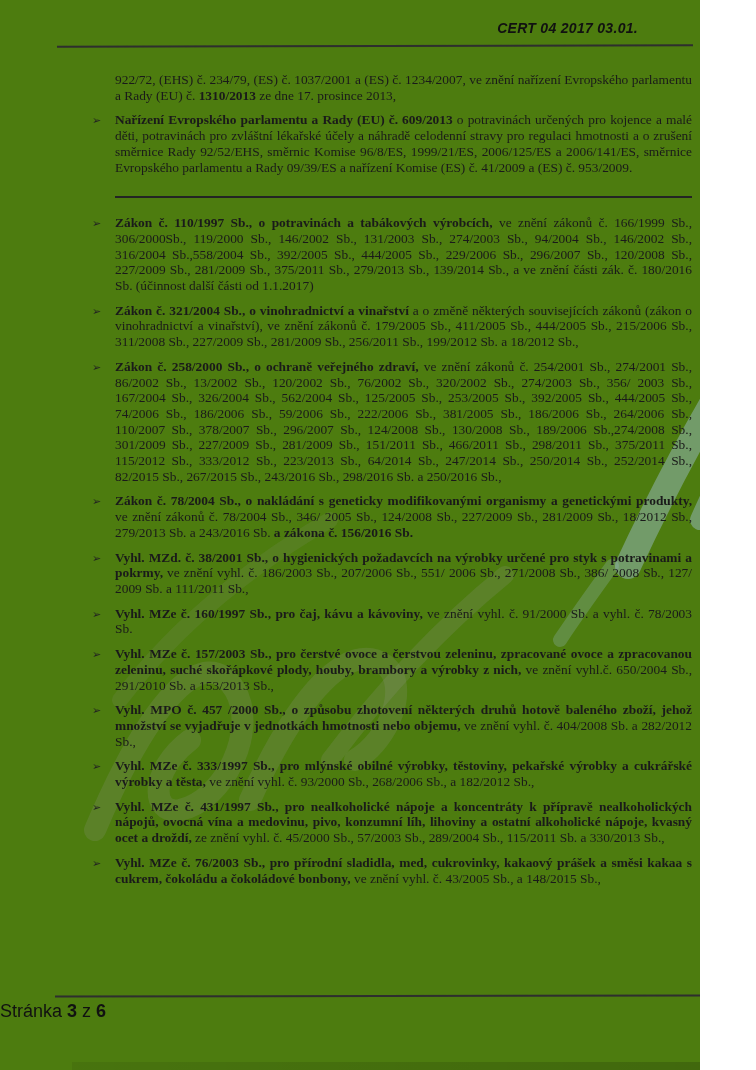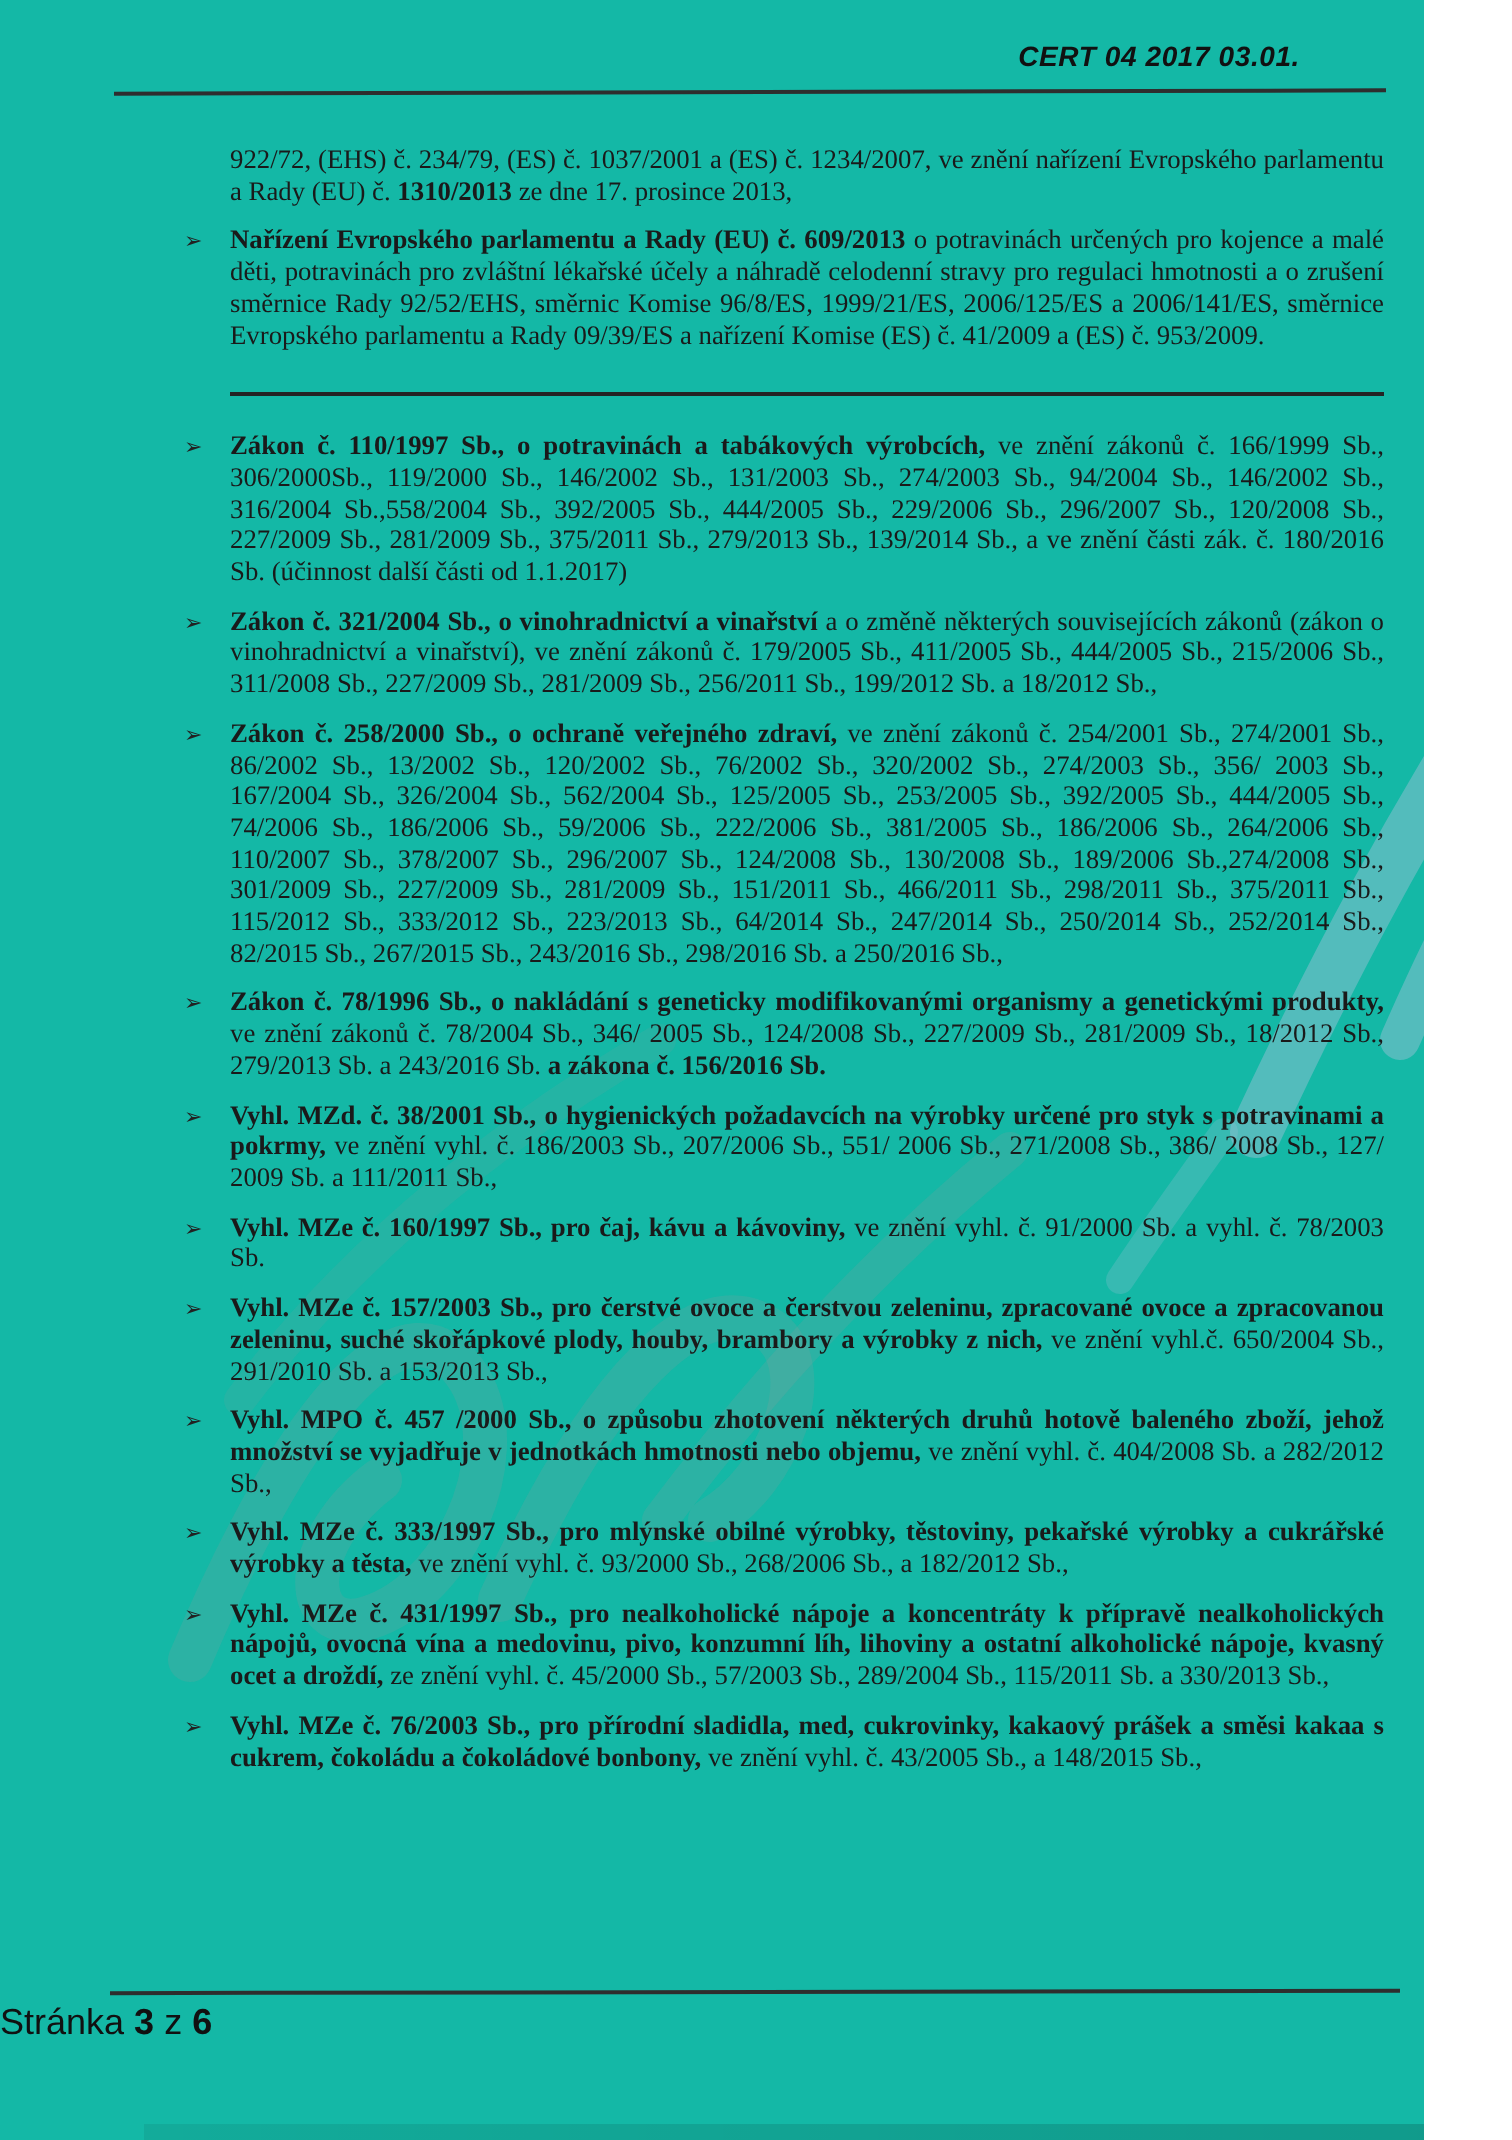--- a/index.html
+++ b/index.html
@@ -1,23 +1,22 @@
 <!DOCTYPE html>
 <html><head>
 <meta charset="utf-8">
 <style>
   html,body{margin:0;padding:0;background:#ffffff;}
   .page{
     position:relative;
     width:700px;height:1070px;
-    background:#14b8a6;
+    background:#4d7c0f;
     overflow:hidden;
     font-family:"Liberation Serif", serif;
     color:#1a1a1a;
-    padding-left:12px;
   }
   
   .header-code{
     position:absolute;top:20px;right:62px;
     font-family:"Liberation Sans", sans-serif;
     font-style:italic;font-weight:700;
     font-size:14px;letter-spacing:.3px;color:#111;
   }
   .header-rule{
     position:absolute;top:45px;left:57px;width:636px;height:2px;
@@ -104,21 +103,21 @@
         <div class="item">
           <span class="bullet">➢</span>
           <p class="para"><b>Zákon č. 321/2004 Sb., o vinohradnictví a vinařství</b> a o změně některých souvisejících zákonů (zákon o vinohradnictví a vinařství), ve znění zákonů č. 179/2005 Sb., 411/2005 Sb., 444/2005 Sb., 215/2006 Sb., 311/2008 Sb., 227/2009 Sb., 281/2009 Sb., 256/2011 Sb., 199/2012 Sb. a 18/2012 Sb.,</p>
         </div>
         <div class="item">
           <span class="bullet">➢</span>
           <p class="para"><b>Zákon č. 258/2000 Sb., o ochraně veřejného zdraví,</b> ve znění zákonů č. 254/2001 Sb., 274/2001 Sb., 86/2002 Sb., 13/2002 Sb., 120/2002 Sb., 76/2002 Sb., 320/2002 Sb., 274/2003 Sb.,  356/ 2003 Sb., 167/2004 Sb., 326/2004 Sb.,  562/2004 Sb., 125/2005 Sb., 253/2005 Sb., 392/2005 Sb.,  444/2005 Sb., 74/2006 Sb., 186/2006 Sb., 59/2006 Sb., 222/2006 Sb., 381/2005 Sb., 186/2006 Sb., 264/2006 Sb., 110/2007 Sb., 378/2007 Sb.,  296/2007 Sb., 124/2008 Sb., 130/2008 Sb., 189/2006 Sb.,274/2008 Sb., 301/2009 Sb., 227/2009 Sb., 281/2009 Sb., 151/2011 Sb., 466/2011 Sb., 298/2011 Sb., 375/2011 Sb., 115/2012 Sb., 333/2012 Sb., 223/2013 Sb., 64/2014 Sb., 247/2014 Sb., 250/2014 Sb., 252/2014 Sb., 82/2015 Sb., 267/2015 Sb., 243/2016 Sb., 298/2016 Sb. a 250/2016 Sb.,</p>
         </div>
         <div class="item">
           <span class="bullet">➢</span>
-          <p class="para"><b>Zákon č. 78/1996 Sb., o nakládání s geneticky modifikovanými organismy a genetickými produkty,</b> ve znění zákonů č. 78/2004 Sb., 346/ 2005 Sb., 124/2008 Sb., 227/2009 Sb., 281/2009 Sb., 18/2012 Sb., 279/2013 Sb. a 243/2016 Sb. <b>a zákona č. 156/2016 Sb.</b></p>
+          <p class="para"><b>Zákon č. 78/2004 Sb., o nakládání s geneticky modifikovanými organismy a genetickými produkty,</b> ve znění zákonů č. 78/2004 Sb., 346/ 2005 Sb., 124/2008 Sb., 227/2009 Sb., 281/2009 Sb., 18/2012 Sb., 279/2013 Sb. a 243/2016 Sb. <b>a zákona č. 156/2016 Sb.</b></p>
         </div>
         <div class="item">
           <span class="bullet">➢</span>
           <p class="para"><b>Vyhl. MZd. č. 38/2001 Sb., o hygienických požadavcích na výrobky určené pro styk s potravinami a pokrmy,</b> ve znění vyhl. č. 186/2003 Sb., 207/2006 Sb., 551/ 2006 Sb., 271/2008 Sb., 386/ 2008 Sb., 127/ 2009 Sb. a  111/2011 Sb.,</p>
         </div>
         <div class="item">
           <span class="bullet">➢</span>
           <p class="para"><b>Vyhl. MZe č. 160/1997 Sb., pro čaj, kávu a kávoviny,</b> ve znění vyhl. č. 91/2000 Sb. a vyhl. č. 78/2003 Sb.</p>
         </div>
         <div class="item">

